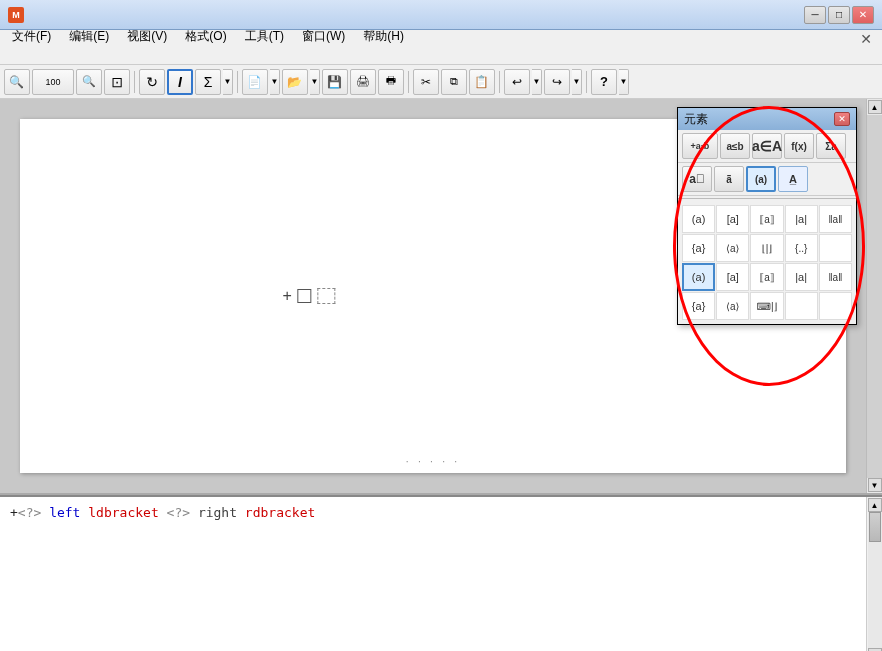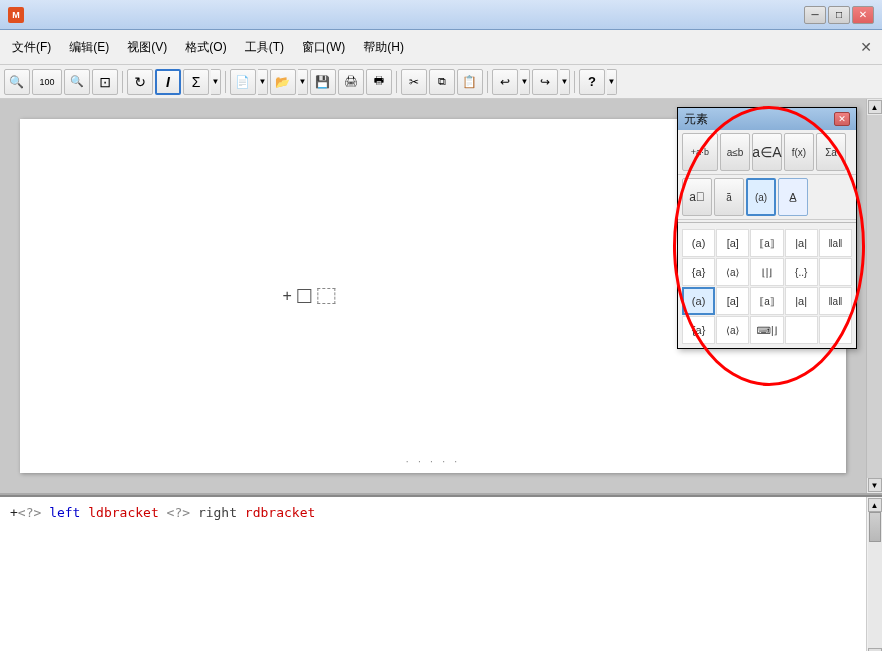--- a/index.html
+++ b/index.html
@@ -62,21 +62,21 @@
       cursor: pointer;
     }
     .title-btn.close { background: linear-gradient(to bottom, #f08080, #e06060); color: white; }
 
     
     .menu-bar {
       height: 20px;
       background: #f0f0f0;
       border-bottom: 1px solid #ccc;
       display: flex;
-      align-items: center;
+      align-items: flex-end;
       padding: 17px 4px;
       gap: 2px;
     }
     .menu-item {
       padding: 2px 8px;
       font-size: 12px;
       cursor: pointer;
       border-radius: 2px;
     }
     .menu-close-x {
@@ -202,30 +202,31 @@
     .panel-icons-row {
       display: flex;
       align-items: center;
       padding: 3px 4px;
       gap: 2px;
       background: #f0f0f0;
       border-bottom: 1px solid #ccc;
     }
     .panel-icon-btn {
       width: 30px;
-      height: 38px;
+      height: 26px;
       background: linear-gradient(to bottom, #fafafa, #e0e0e0);
       border: 1px solid #bbb;
       border-radius: 2px;
       display: flex;
       align-items: center;
       justify-content: center;
       font-size: 11px;
       cursor: pointer;
       color: #333;
+      font-weight: bold;
     }
     .panel-icon-btn.active {
       border: 2px solid #4488cc;
       background: #ddeeff;
     }
 
     
     .panel-icons-row2 {
       display: flex;
       align-items: center;
@@ -378,21 +379,21 @@
   <span class="menu-item">视图(V)</span>
   <span class="menu-item">格式(O)</span>
   <span class="menu-item">工具(T)</span>
   <span class="menu-item">窗口(W)</span>
   <span class="menu-item">帮助(H)</span>
   <span class="menu-close-x">✕</span>
 </div>
 
 <div class="toolbar">
   <div class="tb-btn" title="放大">🔍</div>
-  <div class="tb-btn" style="font-size:9px;width:30px;">100</div>
+  <div class="tb-btn" style="font-size:9px;width:42px;">100</div>
   <div class="tb-btn" title="缩小" style="font-size:11px;">🔍</div>
   <div class="tb-btn" style="font-size:14px;">⊡</div>
   <div class="tb-separator"></div>
   <div class="tb-btn" style="font-size:14px;">↻</div>
   <div class="tb-btn active-border" style="font-size:14px;font-style:italic;font-weight:bold;">I</div>
   <div class="tb-btn" style="font-size:14px;">Σ</div>
   <div class="tb-dropdown-arrow">▼</div>
   <div class="tb-separator"></div>
   <div class="tb-btn">📄</div>
   <div class="tb-dropdown-arrow">▼</div>

